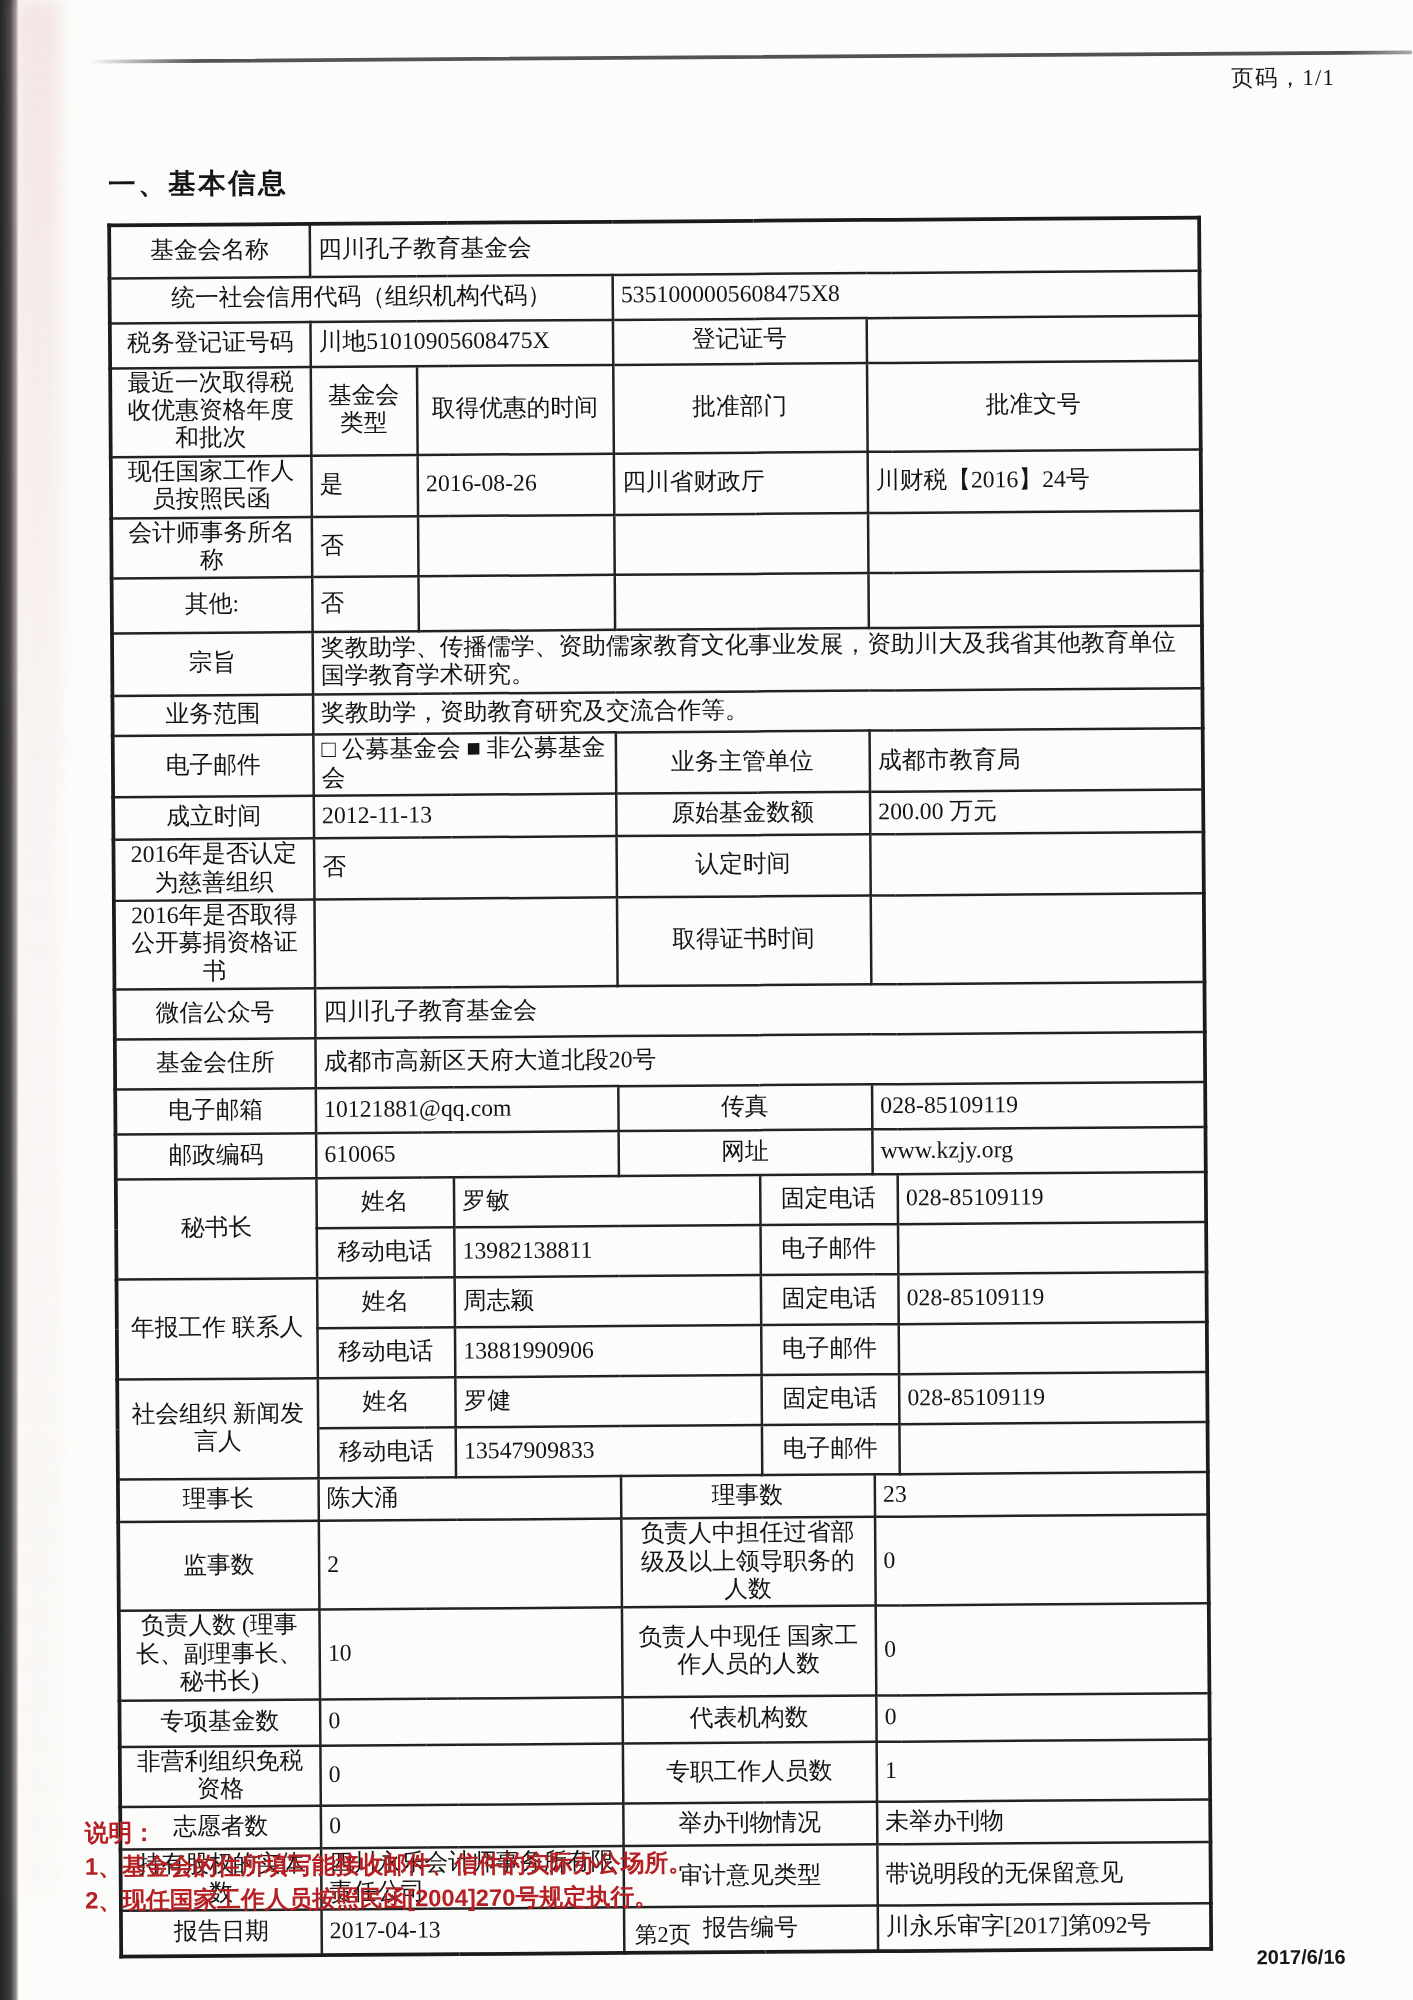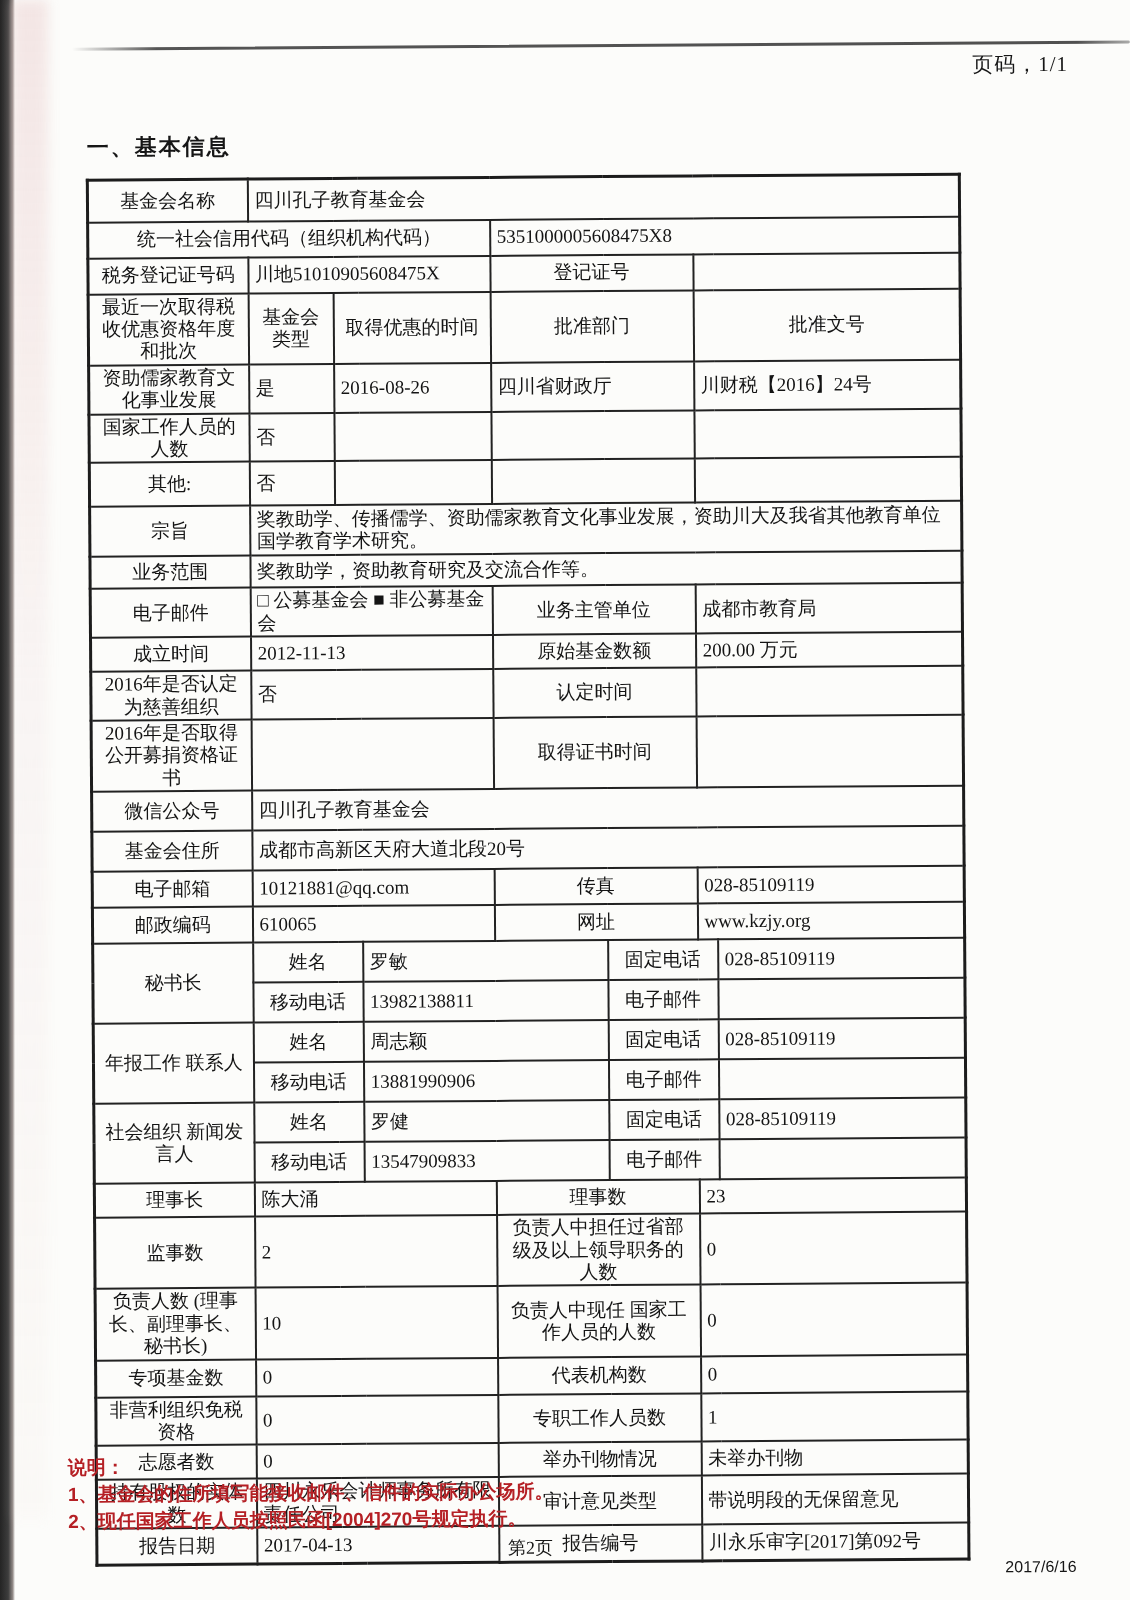--- a/index.html
+++ b/index.html
@@ -19,36 +19,36 @@
     background:linear-gradient(to bottom, rgba(233,203,203,.45), rgba(240,221,221,.22) 45%, rgba(242,230,226,.12) 100%);
     filter:blur(6px);
   }
   .top-scanline {
     position:absolute; top:41px; left:72px; width:1058px; height:3px;
     background:linear-gradient(to right, rgba(60,60,60,0), rgba(55,55,55,.85) 8%, rgba(50,50,50,.85) 95%, rgba(50,50,50,.4));
     border-radius:2px;
   }
   .scan-content { position:absolute; inset:0; transform:rotate(-0.4deg); transform-origin:1050px 60px; }
 
-  .pageno { position:absolute; top:50px; right:62px; font-size:21px; letter-spacing:1px; }
+  .pageno { position:absolute; top:50px; right:62px; font-size:18px; letter-spacing:1px; }
   .sec-title { position:absolute; top:126px; left:86px; font-size:22px; font-weight:bold; letter-spacing:2px; }
 
   table.tbl {
     position:absolute; top:172px; left:85px; width:872px;
     border-collapse:collapse; table-layout:fixed;
     font-size:19px; color:#141414;
   }
   table.tbl { border:3px solid #1c1c1c; }
   .tbl td { border:2px solid #222222; padding:1px 6px; line-height:1.18; overflow:hidden; vertical-align:middle; }
   .lbl { text-align:center; }
   .val { text-align:left; }
 
   .notes { position:absolute; top:1448px; left:58px; width:900px; color:#b52025; font-weight:bold; font-size:19px; line-height:1.42; font-family:"Liberation Sans","DejaVu Sans",sans-serif; }
   .footer-page { position:absolute; top:1532px; left:85px; width:870px; text-align:center; font-size:18px; }
-  .footer-date { position:absolute; top:1558px; right:64px; font-size:16px; font-weight:normal; font-family:"Liberation Sans","DejaVu Sans",sans-serif; }
+  .footer-date { position:absolute; top:1558px; right:64px; font-size:16px; font-weight:bold; font-family:"Liberation Sans","DejaVu Sans",sans-serif; }
 </style>
 </head>
 <body>
 
 <div class="page">
   <div class="edge-strip"></div>
   <div class="edge-smudge"></div>
 
   <div class="scan-content">
     <div class="top-scanline"></div>
@@ -87,29 +87,29 @@
 
       <tr style="height:56px">
         <td class="lbl">最近一次取得税收优惠资格年度和批次</td>
         <td class="lbl">基金会类型</td>
         <td class="lbl" colspan="2">取得优惠的时间</td>
         <td class="lbl" colspan="2">批准部门</td>
         <td class="lbl" colspan="2">批准文号</td>
       </tr>
 
       <tr style="height:46px">
-        <td class="lbl">资助儒家教育文化事业发展</td>
+        <td class="lbl">现任国家工作人员按照民函</td>
         <td class="val">是</td>
         <td class="val" colspan="2">2016-08-26</td>
         <td class="val" colspan="2">四川省财政厅</td>
         <td class="val" colspan="2">川财税【2016】24号</td>
       </tr>
 
       <tr style="height:44px">
-        <td class="lbl">国家工作人员的人数</td>
+        <td class="lbl">会计师事务所名称</td>
         <td class="val">否</td>
         <td class="val" colspan="2"></td>
         <td class="val" colspan="2"></td>
         <td class="val" colspan="2"></td>
       </tr>
 
       <tr style="height:44px">
         <td class="lbl">其他:</td>
         <td class="val">否</td>
         <td class="val" colspan="2"></td>

